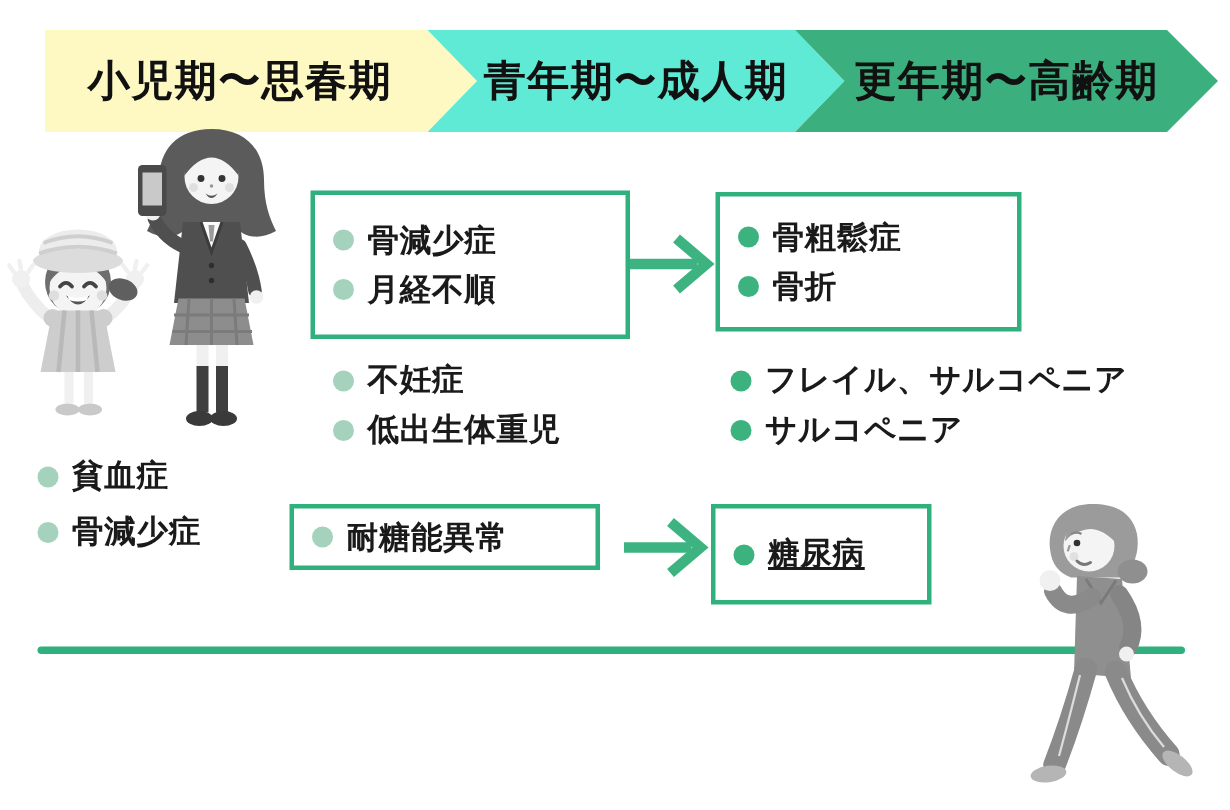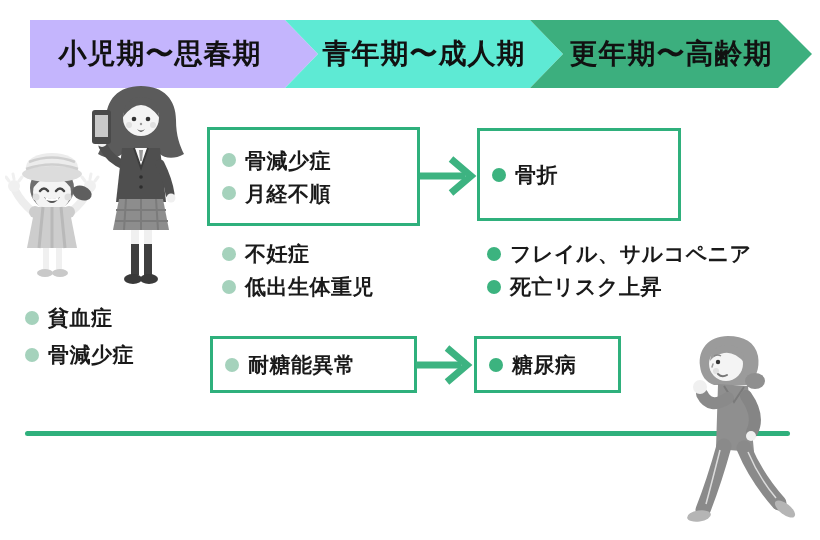--- a/index.html
+++ b/index.html
@@ -11,21 +11,21 @@
   }
 
   
   .seg {
     position:absolute; top:20px; height:68px;
     display:flex; align-items:center; justify-content:center;
     font-size:28px; font-weight:bold; color:#111; letter-spacing:1px;
     white-space:nowrap;
   }
   .seg-1 {
-    left:30px; width:288px; background:#c4b5fd; padding-right:28px; box-sizing:border-box;
+    left:30px; width:288px; background:#fef9c3; padding-right:28px; box-sizing:border-box;
     clip-path:polygon(0 0, calc(100% - 33px) 0, 100% 50%, calc(100% - 33px) 100%, 0 100%);
   }
   .seg-2 {
     left:285px; width:278px; background:#5eead4;
     clip-path:polygon(0 0, calc(100% - 33px) 0, 100% 50%, calc(100% - 33px) 100%, 0 100%, 33px 50%);
   }
   .seg-3 {
     left:530px; width:282px; background:#3caf7e;
     clip-path:polygon(0 0, calc(100% - 34px) 0, 100% 50%, calc(100% - 34px) 100%, 0 100%, 33px 50%);
   }
@@ -43,22 +43,22 @@
     display:flex; align-items:center; gap:9px;
     font-size:21px; font-weight:bold; line-height:1; white-space:nowrap;
     letter-spacing:0.5px;
   }
   .dot { width:14px; height:14px; border-radius:50%; flex:0 0 auto; }
   .dot-light { background:#a5d2bc; }
   .dot-dark  { background:#3cb37f; }
 
   #box-bone-early    { left:207px; top:127px; width:213px; height:99px; }
   #box-bone-late     { left:477px; top:128px; width:204px; height:93px; }
-  #box-glucose-early { left:210px; top:336px; width:207px; height:57px; }
-  #box-glucose-late  { left:474px; top:336px; width:147px; height:57px; }
+  #box-glucose-early { left:193px; top:336px; width:207px; height:44px; }
+  #box-glucose-late  { left:474px; top:336px; width:147px; height:67px;text-decoration:underline; }
   #list-repro        { left:222px; top:243px; gap:12px; }
   #list-aging        { left:487px; top:243px; gap:12px; }
   #list-childhood    { left:25px;  top:307px; gap:16px; }
 
   .arrow { position:absolute; }
   #arrow-bone    { left:418px; top:153px; }
   #arrow-glucose { left:414px; top:342px; }
 
   .baseline {
     position:absolute; left:25px; top:431px; width:765px; height:5px;
@@ -160,20 +160,24 @@
   </div>
 
   <svg id="arrow-bone" class="arrow" width="62" height="46" viewBox="0 0 62 46">
     <path d="M2 23 H47" stroke="#3db381" stroke-width="7" fill="none"></path>
     <path d="M33 6 L53 23 L33 40" stroke="#3db381" stroke-width="7" fill="none"></path>
   </svg>
 
   <div id="box-bone-late" class="box">
     <div class="item">
       <span class="dot dot-dark"></span>
+      <span>骨粗鬆症</span>
+    </div>
+    <div class="item">
+      <span class="dot dot-dark"></span>
       <span>骨折</span>
     </div>
   </div>
 
   <div id="list-repro" class="free">
     <div class="item">
       <span class="dot dot-light"></span>
       <span>不妊症</span>
     </div>
     <div class="item">
@@ -182,21 +186,21 @@
     </div>
   </div>
 
   <div id="list-aging" class="free">
     <div class="item">
       <span class="dot dot-dark"></span>
       <span>フレイル、サルコペニア</span>
     </div>
     <div class="item">
       <span class="dot dot-dark"></span>
-      <span>死亡リスク上昇</span>
+      <span>サルコペニア</span>
     </div>
   </div>
 
   <div id="list-childhood" class="free">
     <div class="item">
       <span class="dot dot-light"></span>
       <span>貧血症</span>
     </div>
     <div class="item">
       <span class="dot dot-light"></span>

